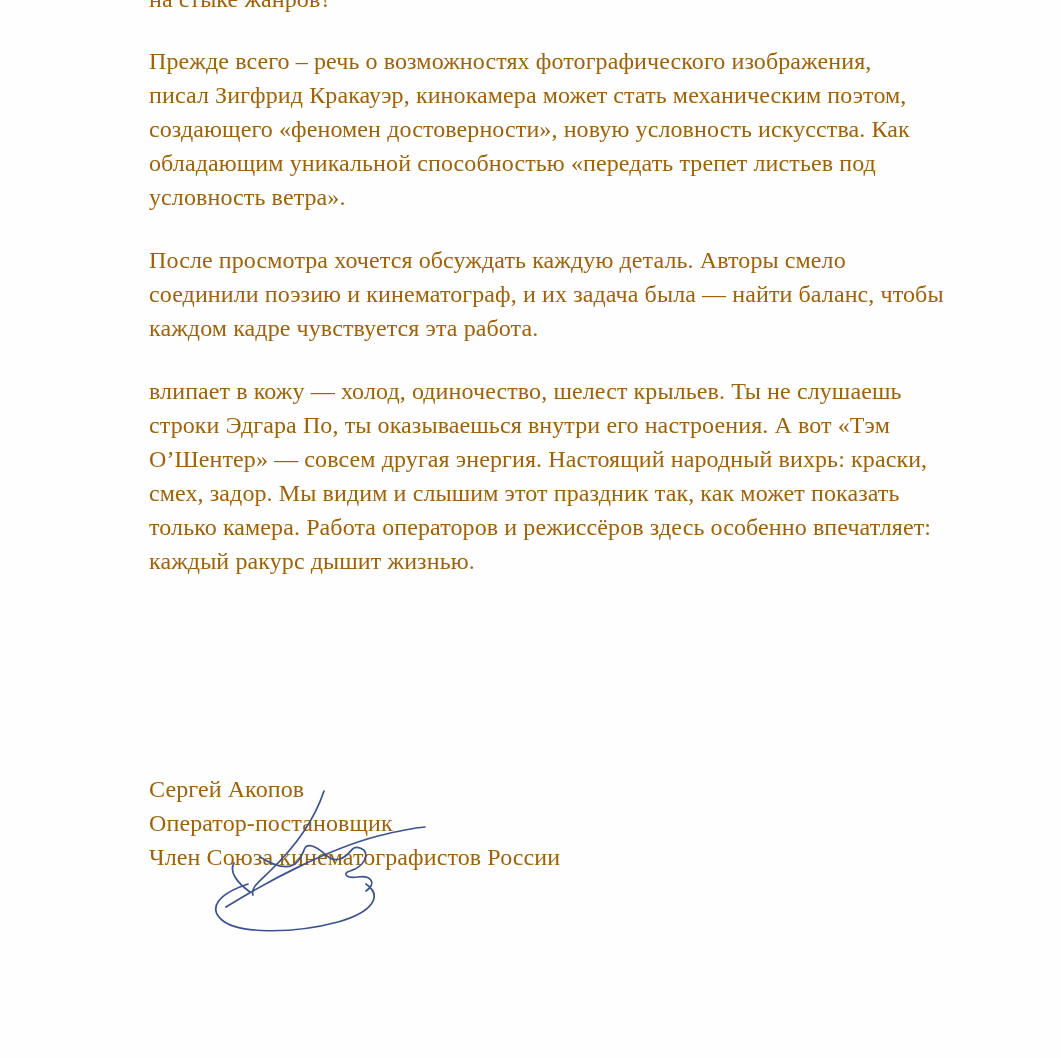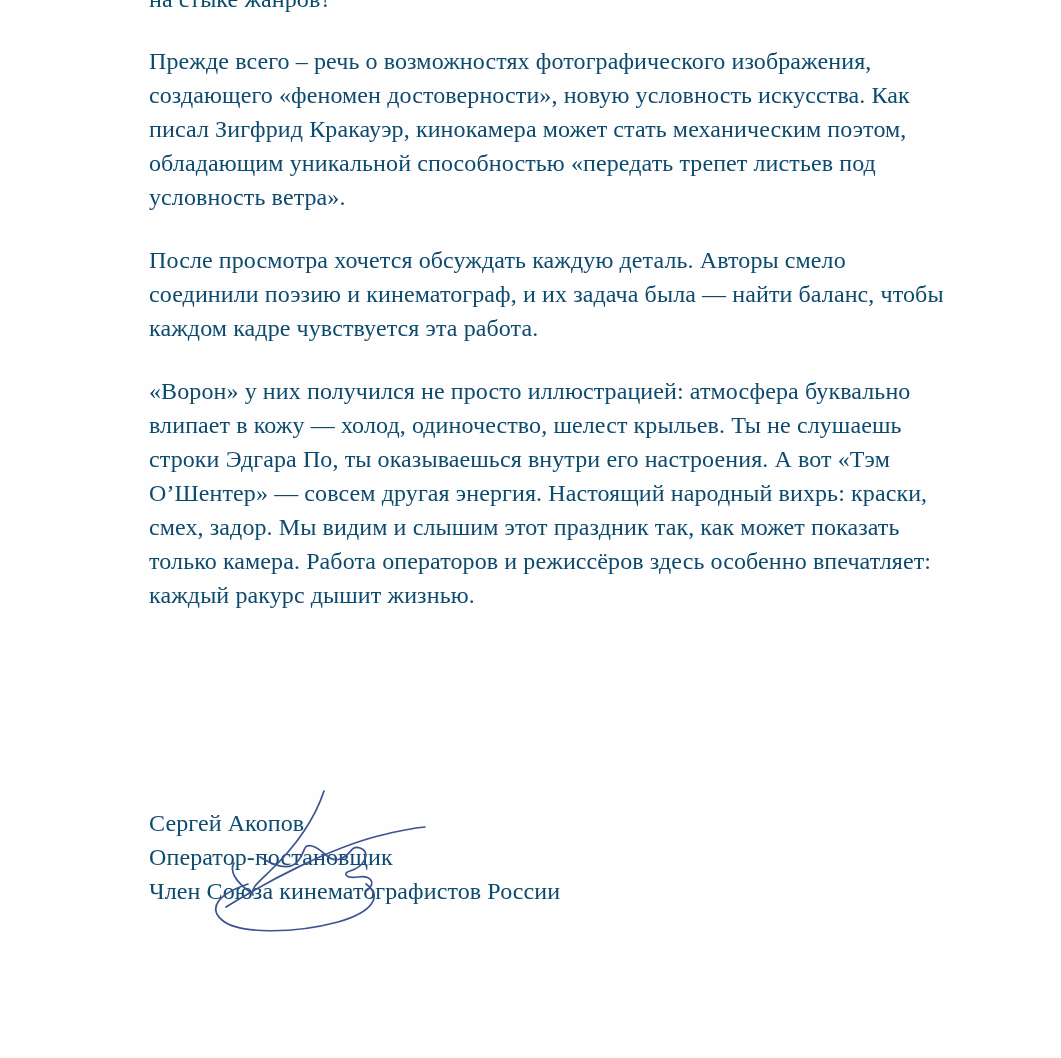--- a/index.html
+++ b/index.html
@@ -42,38 +42,37 @@
   .signature path {
     fill: none;
     stroke-width: 1.7;
     stroke-linecap: round;
     stroke-linejoin: round;
   }
 </style>
 </head>
 <body>
 
-<div class="page" style="background: rgb(254, 254, 254); color: #0c4a6e;">
+<div class="page" style="background: rgb(254, 254, 254); color: #a16207;">
   <div class="content">
     <div class="line fragment">на стыке жанров?</div>
     <div class="paragraphs">
         <div class="para">
           <div class="line">Прежде всего – речь о возможностях фотографического изображения,</div>
+          <div class="line">писал Зигфрид Кракауэр, кинокамера может стать механическим поэтом,</div>
           <div class="line">создающего «феномен достоверности», новую условность искусства. Как</div>
-          <div class="line">писал Зигфрид Кракауэр, кинокамера может стать механическим поэтом,</div>
           <div class="line">обладающим уникальной способностью «передать трепет листьев под</div>
           <div class="line">условность ветра».</div>
         </div>
         <div class="para">
           <div class="line">После просмотра хочется обсуждать каждую деталь. Авторы смело</div>
           <div class="line">соединили поэзию и кинематограф, и их задача была — найти баланс, чтобы</div>
           <div class="line">каждом кадре чувствуется эта работа.</div>
         </div>
         <div class="para">
-          <div class="line">«Ворон» у них получился не просто иллюстрацией: атмосфера буквально</div>
           <div class="line">влипает в кожу — холод, одиночество, шелест крыльев. Ты не слушаешь</div>
           <div class="line">строки Эдгара По, ты оказываешься внутри его настроения. А вот «Тэм</div>
           <div class="line">О’Шентер» — совсем другая энергия. Настоящий народный вихрь: краски,</div>
           <div class="line">смех, задор. Мы видим и слышим этот праздник так, как может показать</div>
           <div class="line">только камера. Работа операторов и режиссёров здесь особенно впечатляет:</div>
           <div class="line">каждый ракурс дышит жизнью.</div>
         </div>
       </div>
     <div class="signoff">
         <div class="line">Сергей Акопов</div>

